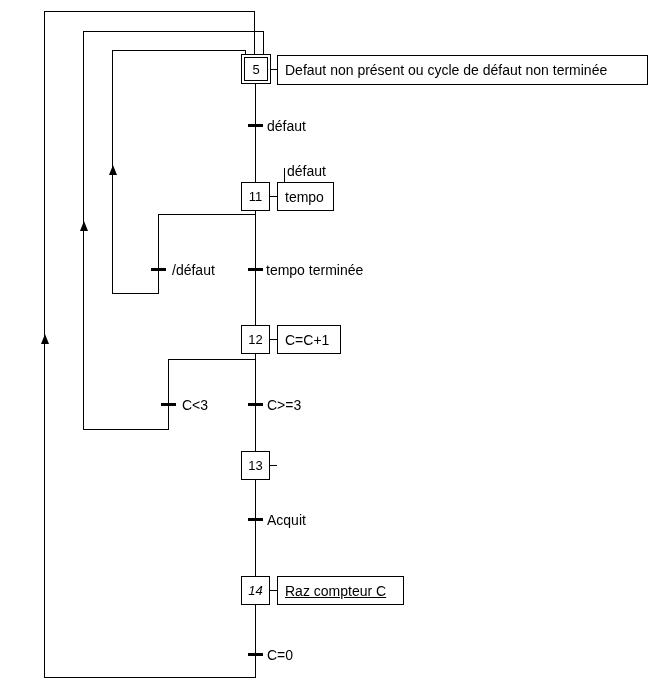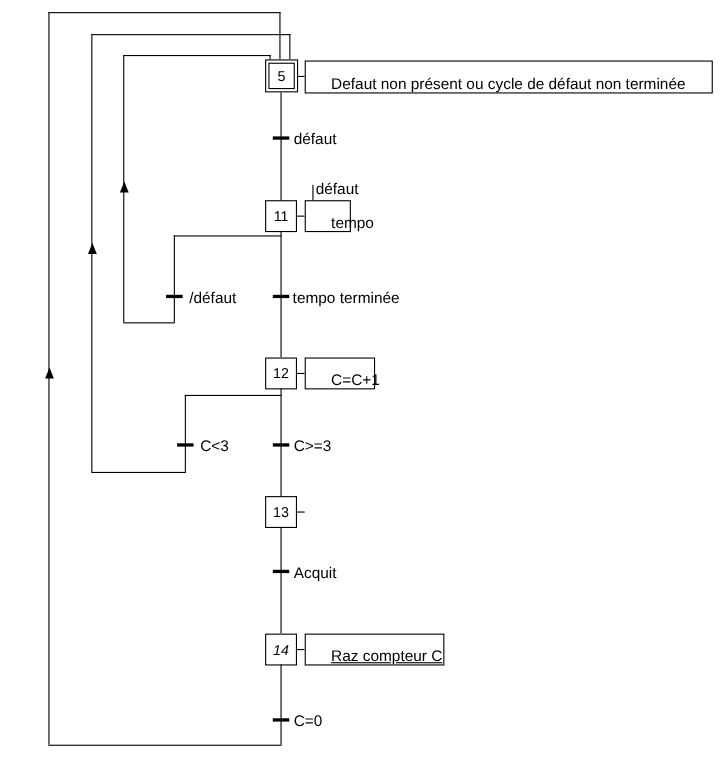--- a/index.html
+++ b/index.html
@@ -33,22 +33,22 @@
   }
   .step-box.initial { width: 30px; height: 30px; border: 1px solid #000; }
   .step-inner {
     position: absolute; left: 2px; top: 2px; right: 2px; bottom: 2px;
     border: 1px solid #000;
     display: flex; align-items: center; justify-content: center;
   }
   .action-box {
     position: absolute; height: 29px;
     border: 1px solid #000; background: #fff;
-    display: flex; align-items: flex-end;
-    padding-left: 23px; font-size: 14px; white-space: nowrap;
+    display: flex; align-items: center;
+    padding-left: 7px; font-size: 14px; white-space: nowrap;
   }
   .label {
     position: absolute; font-size: 14px; white-space: nowrap; line-height: 16px;
   }
 </style>
 </head>
 <body>
 
 <div id="canvas">
 
@@ -83,21 +83,21 @@
   <div class="v" style="left:255px; top:84px; height:98px;"></div>
   <div class="tick" style="left:248px; top:124px;"></div>
   <div class="label" style="left:267px; top:118px;">défaut</div>
 
   <div class="step-box" style="left:241px; top:182px;">
     <span>11</span>
   </div>
   <div class="h" style="left:270px; top:196px; width:7px;"></div>
   <div class="v" style="left:284px; top:168px; height:14px;"></div>
   <div class="label" style="left:287px; top:163px;">défaut</div>
-  <div class="action-box" style="left:277px; top:182px; width:42px;">
+  <div class="action-box" style="left:277px; top:182px; width:57px;">
     <span>tempo</span>
   </div>
 
   <div class="h" style="left:158px; top:214px; width:98px;"></div>
   <div class="v" style="left:255px; top:210px; height:115px;"></div>
   <div class="tick" style="left:248px; top:268px;"></div>
   <div class="label" style="left:266px; top:262px;">tempo terminée</div>
 
   <div class="v" style="left:158px; top:214px; height:79px;"></div>
   <div class="tick" style="left:151px; top:268px;"></div>

